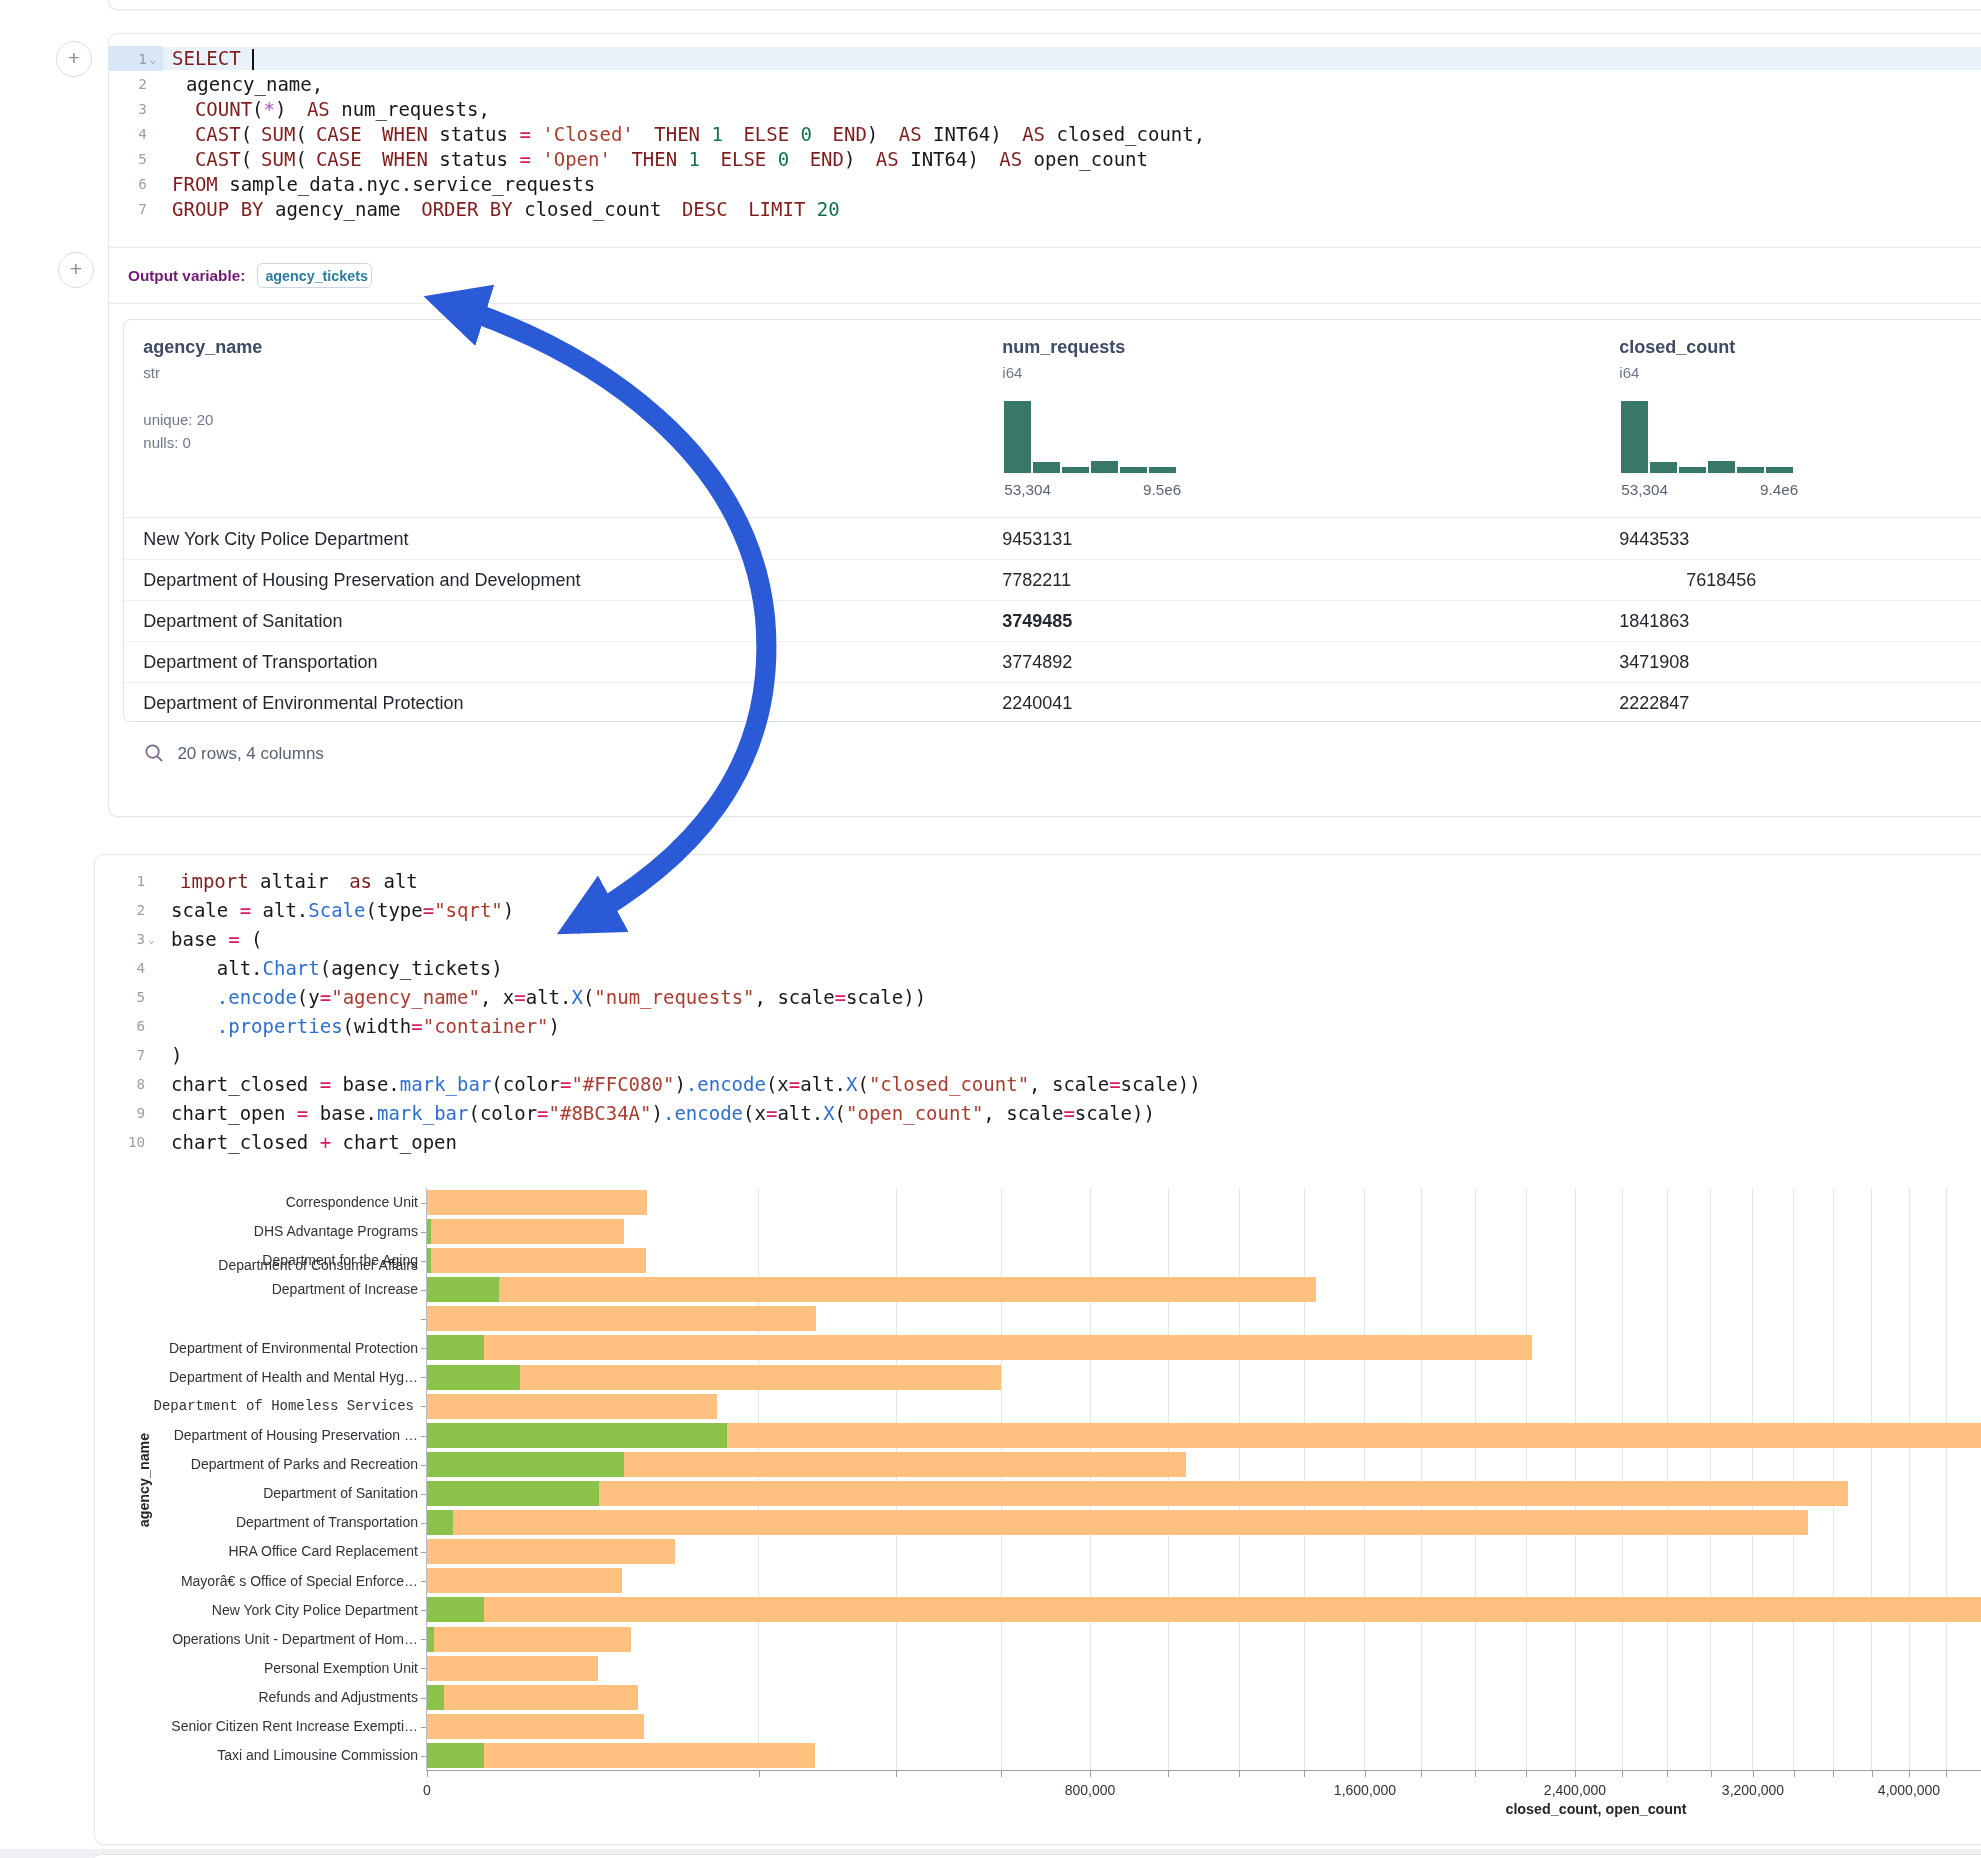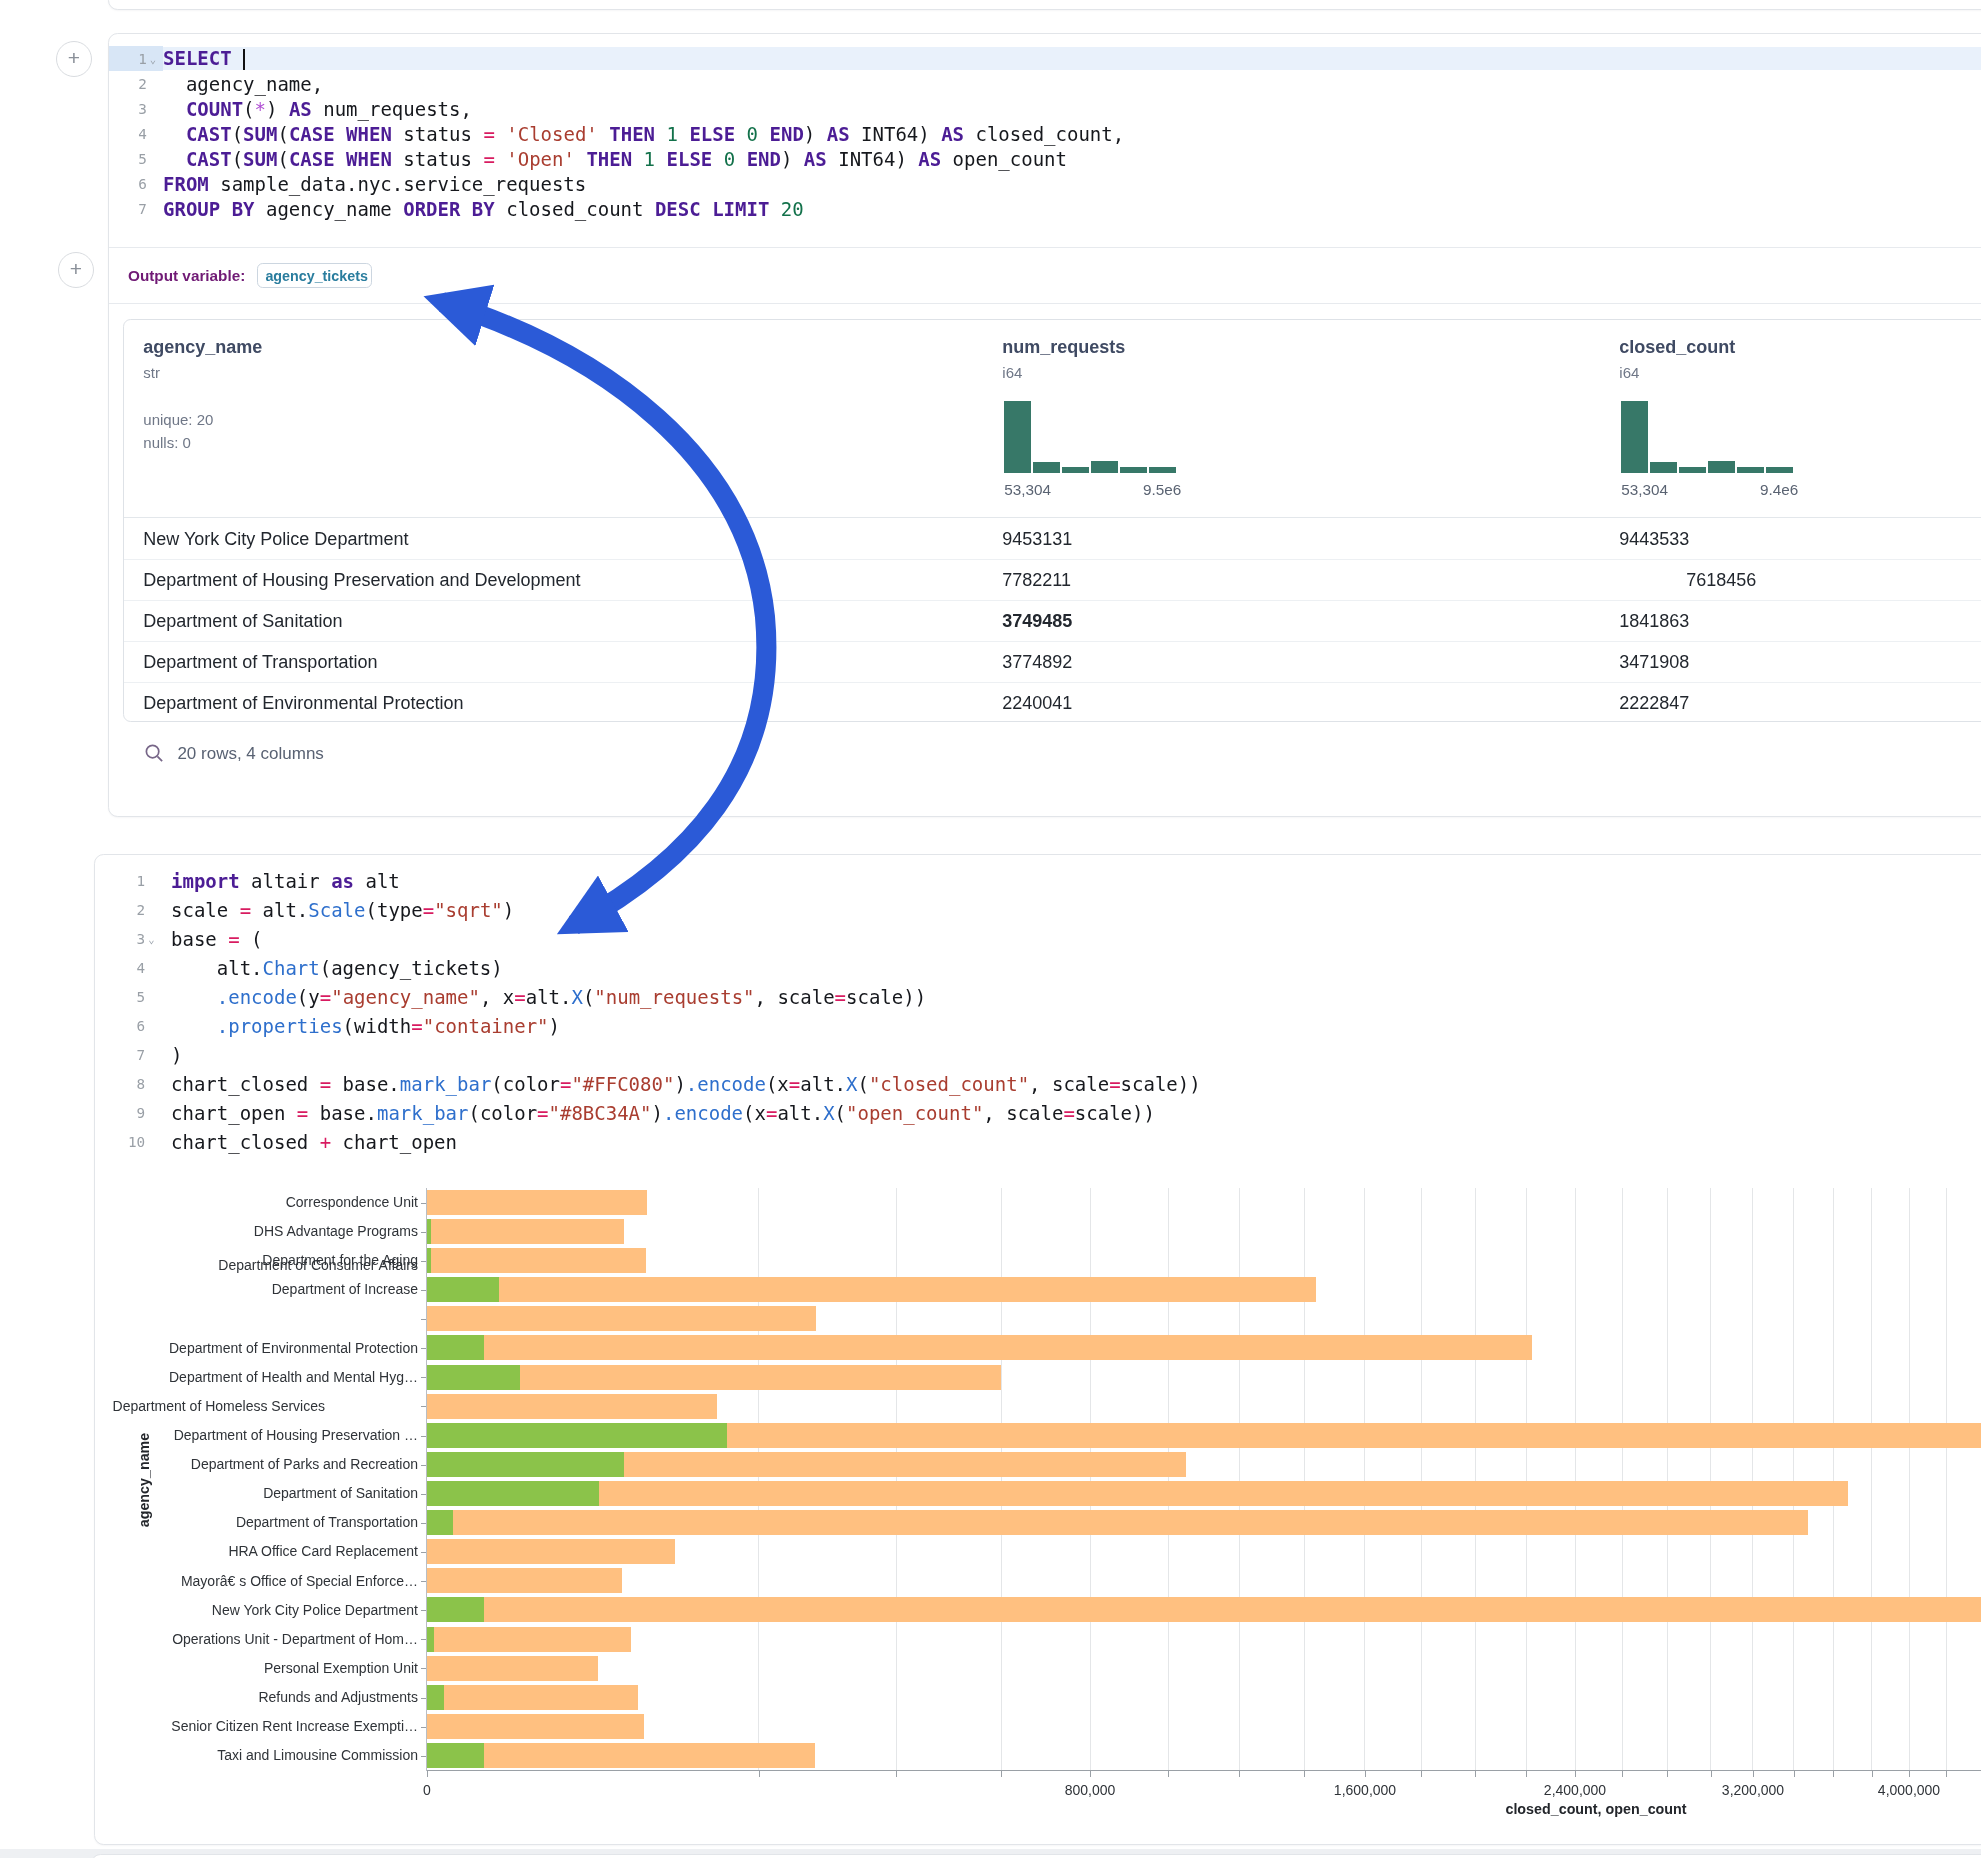--- a/index.html
+++ b/index.html
@@ -17,21 +17,21 @@
   .sql-editor .ln-row { height:25px; }
   .py-editor  .ln-row { height:29px; }
   .ln-gutter { flex:0 0 54px; display:flex; align-items:center; justify-content:flex-end;
     height:100%; padding-right:3.8px; }
   .py-editor .ln-gutter { flex:0 0 76px; padding-right:13.4px; }
   .ln-num { color:#999fa6; font-size:14.3px; }
   .ln-fold { color:#9aa2ab; font-size:10.5px; width:12.4px; text-align:center; }
   .ln-code { white-space:pre; font-size:19px; color:#16181d; padding-left:0; flex:1; }
   .ln-hl .ln-code { background:#e9f1fb; }
   .ln-hl .ln-gutter { background:#d8e6f6; }
-  .tk-kw { color:#4c1d95; font-weight:bold; }
+  .tk-kw { color:#7f1d1d; font-weight:normal;margin-left:9px; }
   .tk-star { color:#b04fd4; }
   .tk-str { color:#a93d30; }
   .tk-num { color:#12714a; }
   .tk-op { color:#d81b60; }
   .tk-prop { color:#2e6fcc; }
   .tk-pl { color:#16181d; }
   .cursor { display:inline-block; width:1.9px; height:21px; background:#111;
     vertical-align:middle; }
   
   .output-bar { position:absolute; display:flex; align-items:center; gap:11.5px;
@@ -305,21 +305,21 @@
     <div class="ylab abs" style="right: 1563px; top: 1246px; height: 29px;">Department for the Aging</div>
     <div class="ytick" style="left: 421px; top: 1261px;"></div>
     <div class="ylab abs" style="right: 1563px; top: 1275px; height: 29px;">Department of Increase</div>
     <div class="ytick" style="left: 421px; top: 1290px;"></div>
     <div class="ylab abs" style="right: 1563px; top: 1251px; height: 29px;">Department of Consumer Affairs</div>
     <div class="ytick" style="left: 421px; top: 1319px;"></div>
     <div class="ylab abs" style="right: 1563px; top: 1334px; height: 29px;">Department of Environmental Protection</div>
     <div class="ytick" style="left: 421px; top: 1348px;"></div>
     <div class="ylab abs" style="right: 1563px; top: 1363px; height: 29px;">Department of Health and Mental Hyg…</div>
     <div class="ytick" style="left: 421px; top: 1377px;"></div>
-    <div class="ylab abs" style="right: 1656px; top: 1392px; height: 29px;">Department of Homeless Services</div>
+    <div class="ylab abs" style="right: 1567px; top: 1392px; height: 29px; font-family: Liberation Mono, monospace;">Department of Homeless Services</div>
     <div class="ytick" style="left: 421px; top: 1406px;"></div>
     <div class="ylab abs" style="right: 1563px; top: 1421px; height: 29px;">Department of Housing Preservation …</div>
     <div class="ytick" style="left: 421px; top: 1436px;"></div>
     <div class="ylab abs" style="right: 1563px; top: 1450px; height: 29px;">Department of Parks and Recreation</div>
     <div class="ytick" style="left: 421px; top: 1465px;"></div>
     <div class="ylab abs" style="right: 1563px; top: 1479px; height: 29px;">Department of Sanitation</div>
     <div class="ytick" style="left: 421px; top: 1494px;"></div>
     <div class="ylab abs" style="right: 1563px; top: 1508px; height: 29px;">Department of Transportation</div>
     <div class="ytick" style="left: 421px; top: 1523px;"></div>
     <div class="ylab abs" style="right: 1563px; top: 1537px; height: 29px;">HRA Office Card Replacement</div>

